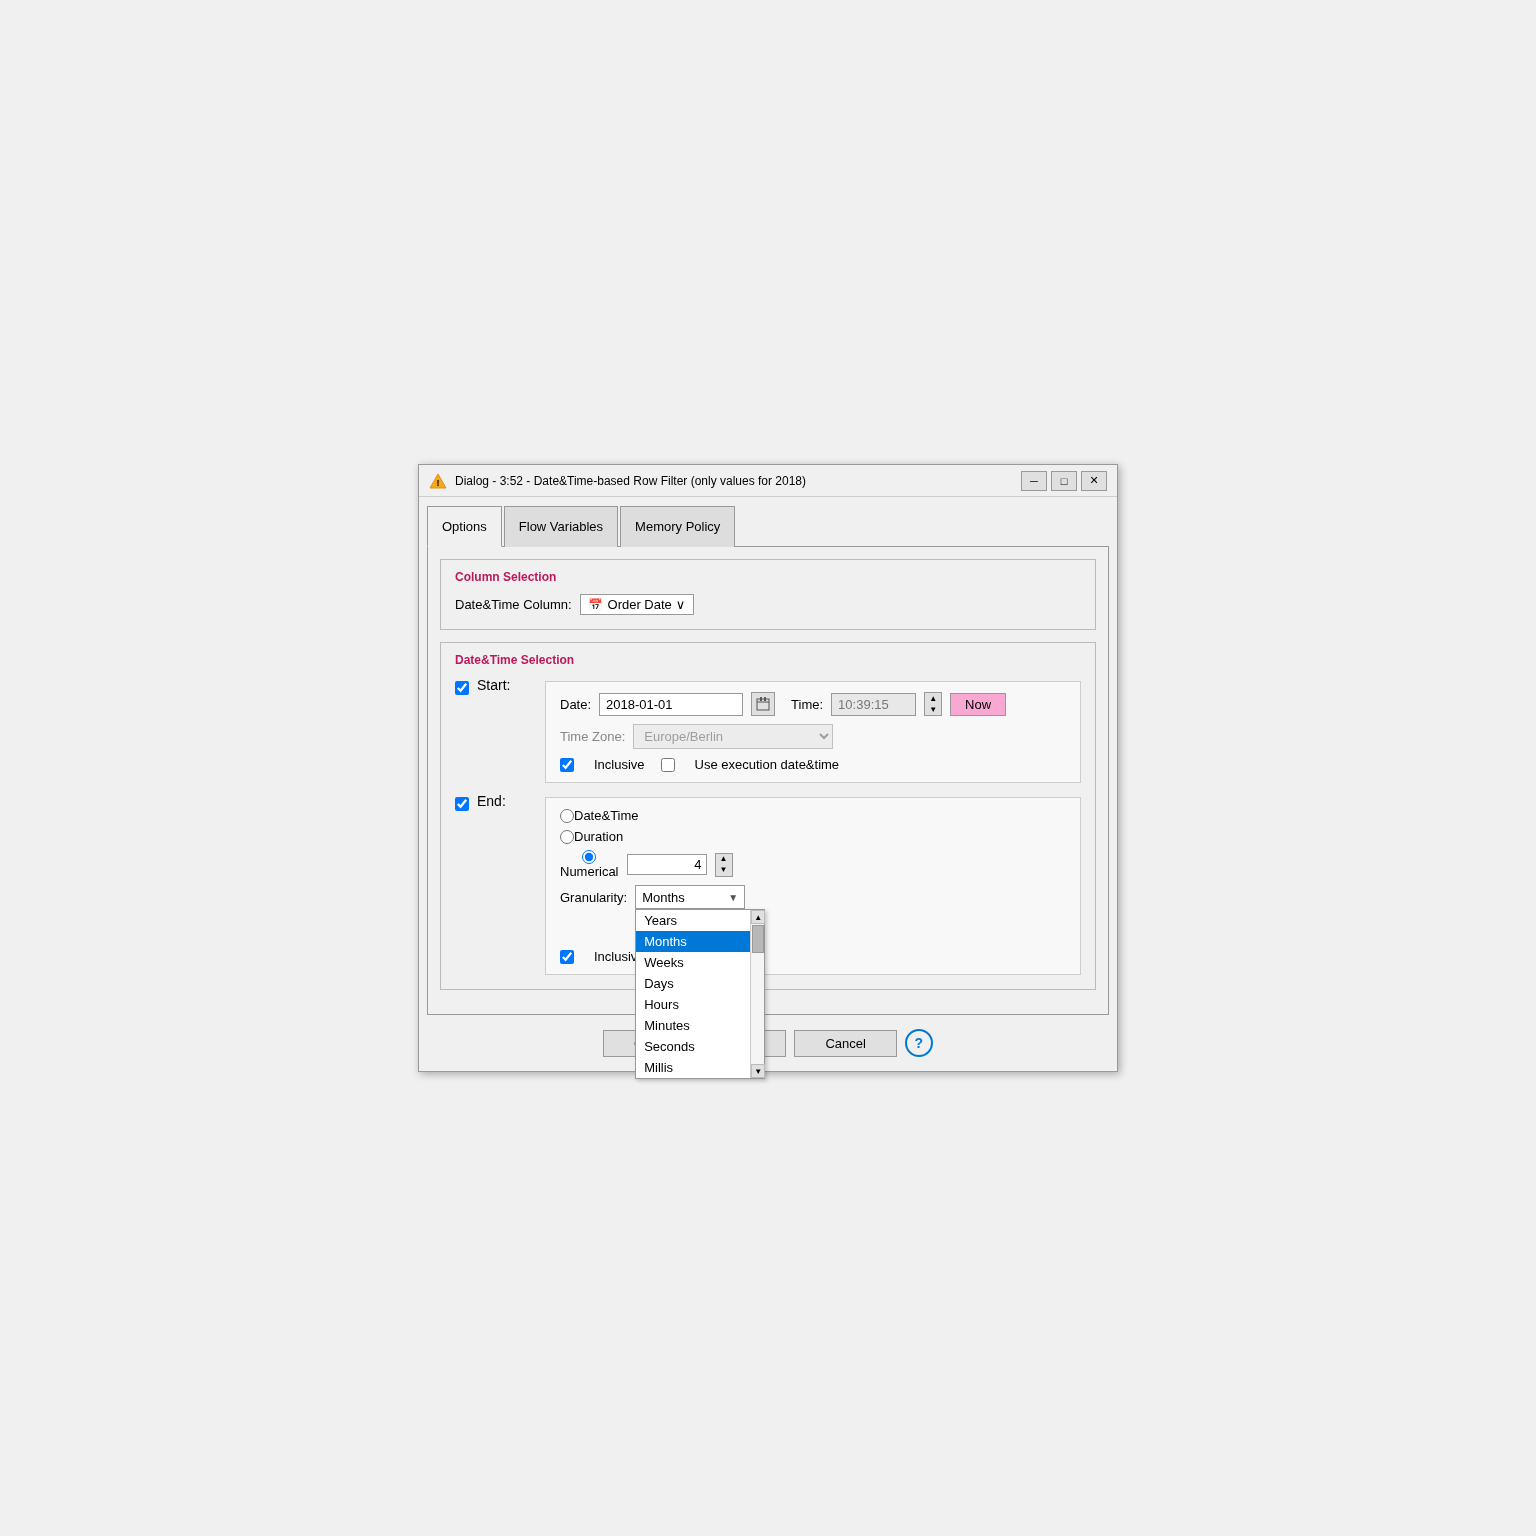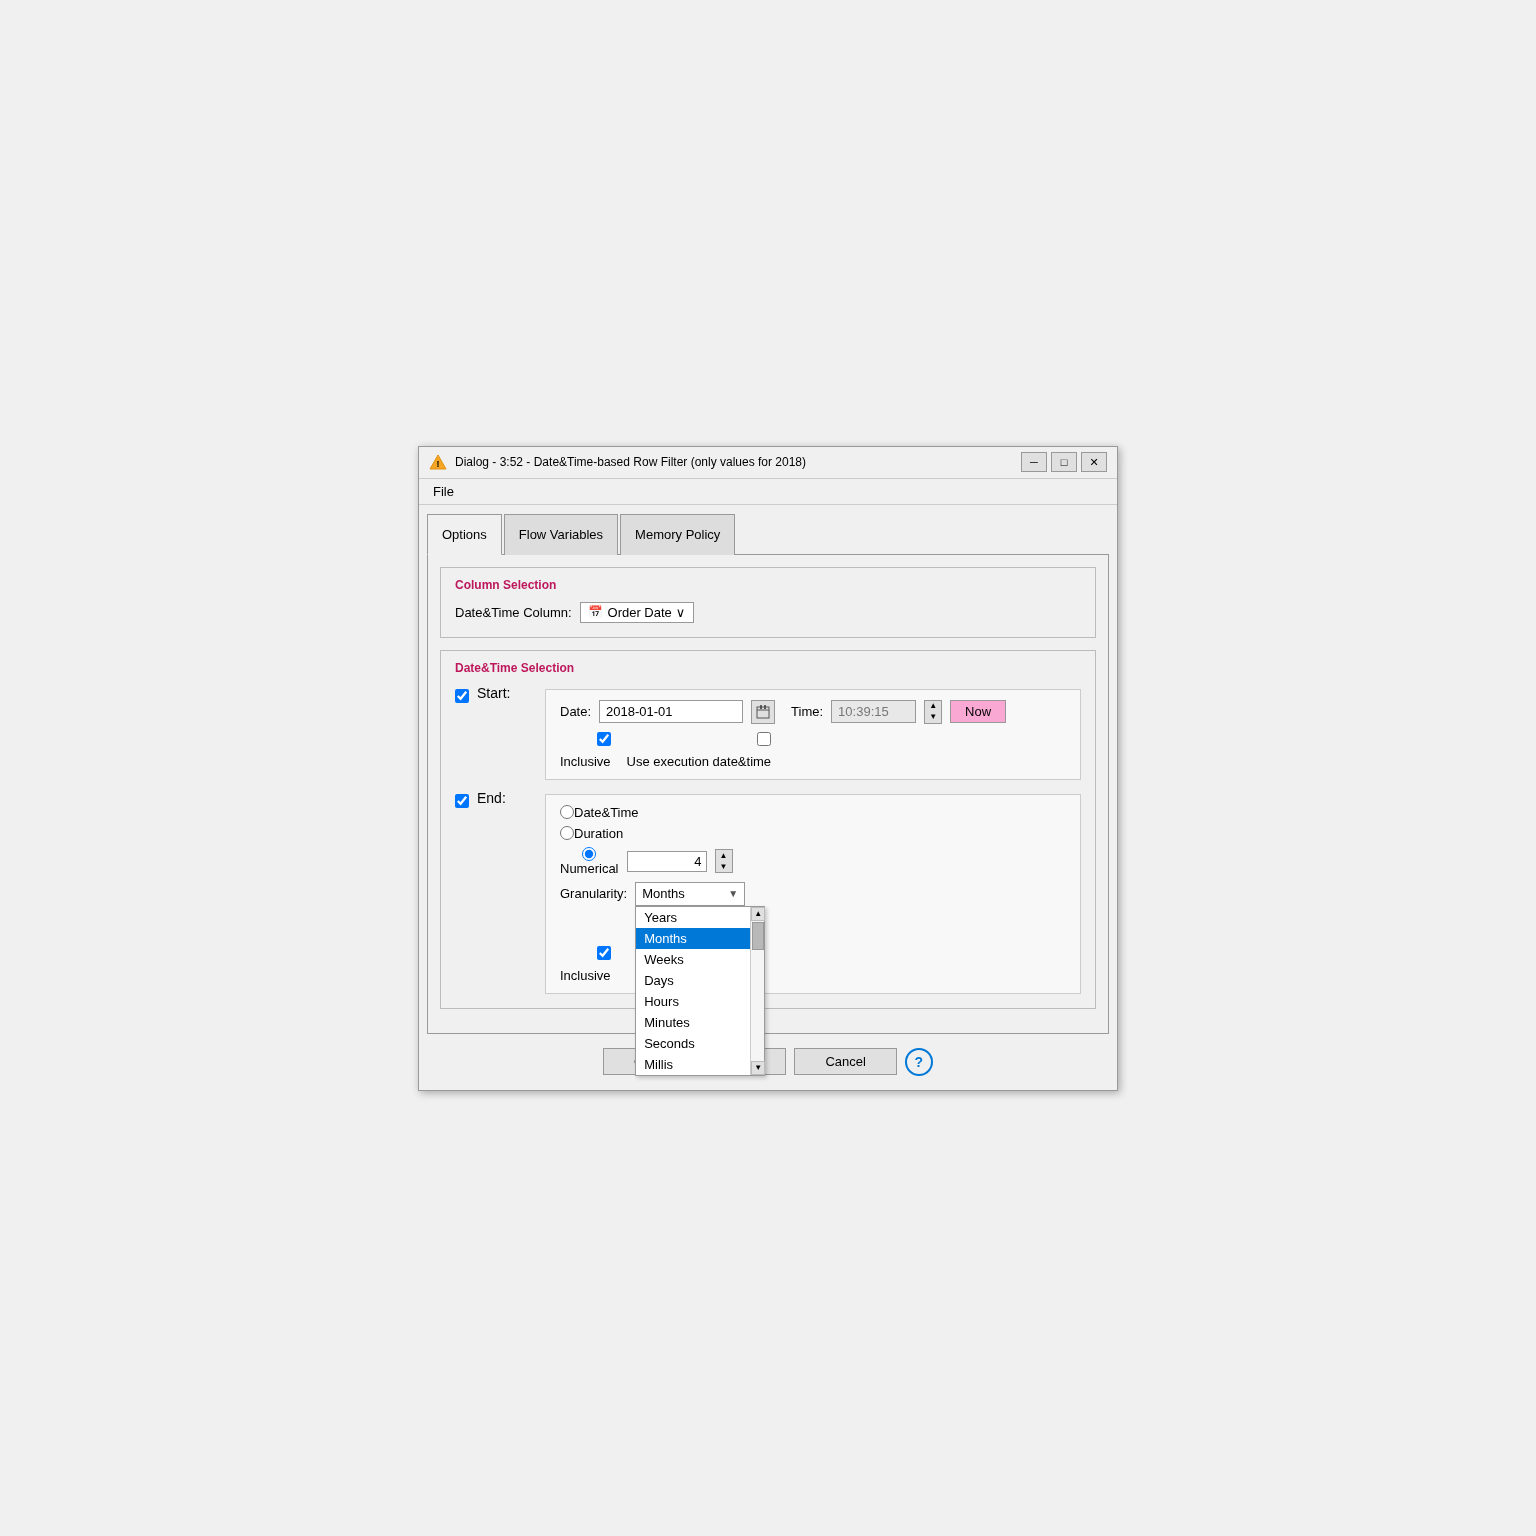--- a/index.html
+++ b/index.html
@@ -109,22 +109,21 @@
       align-items: center;
       gap: 8px;
       margin-bottom: 8px;
     }
     label {
       font-size: 13px;
     }
     .checkbox-group {
       display: flex;
       align-items: flex-end;
-      gap: 8px;
-      flex-direction: column;
+      gap: 20px;
     }
     input[type="checkbox"] {
       width: 14px;
       height: 14px;
       cursor: pointer;
     }
     input[type="radio"] {
       width: 14px;
       height: 14px;
       cursor: pointer;
@@ -331,23 +330,20 @@
       </svg>
       <span class="title-text">Dialog - 3:52 - Date&amp;Time-based Row Filter (only values for 2018)</span>
     </div>
     <div class="title-buttons">
       <div class="title-btn">─</div>
       <div class="title-btn">□</div>
       <div class="title-btn">✕</div>
     </div>
   </div>
 
-  <div class="menu-bar">
-    <span class="menu-item">File</span>
-  </div>
 
   <div class="tabs">
     <div class="tab active">Options</div>
     <div class="tab">Flow Variables</div>
     <div class="tab">Memory Policy</div>
   </div>
 
   <div class="tab-content">
 
     <div class="section">
@@ -380,20 +376,26 @@
                 <rect x="8" y="0" width="2" height="4" fill="#555" rx="0.5"></rect>
               </svg>
             </div>
             <label style="margin-left:8px;">Time:</label>
             <input type="text" class="time-input" value="10:39:15" style="">
             <div class="spinner-btn">
               <button>▲</button>
               <button>▼</button>
             </div>
             <button class="now-btn">Now</button>
+          </div>
+          <div class="row">
+            <label style="color:#888;">Time Zone:</label>
+            <select class="timezone-select" disabled="">
+              <option>Europe/Berlin</option>
+            </select>
           </div>
           <div class="inclusive-row">
             <div class="checkbox-group">
               <input type="checkbox" checked="" style="">
               <label>Inclusive</label>
             </div>
             <div class="checkbox-group">
               <input type="checkbox" style="">
               <label>Use execution date&amp;time</label>
             </div>

